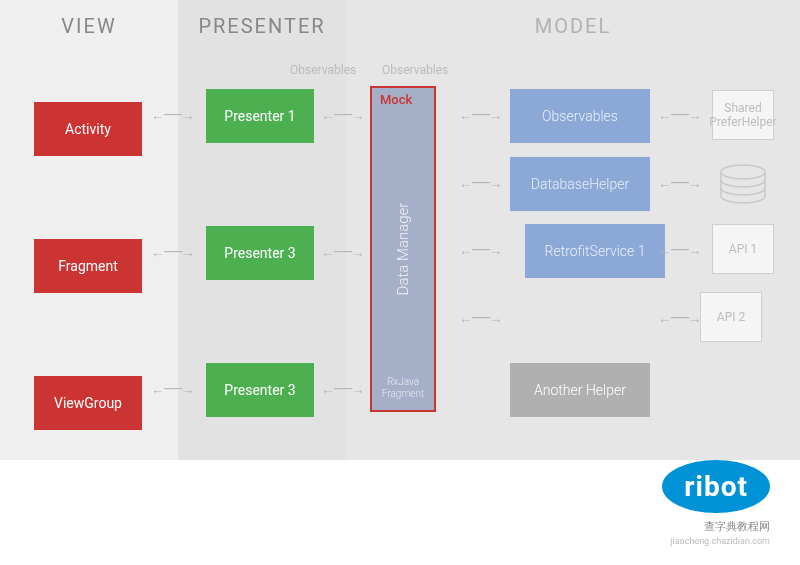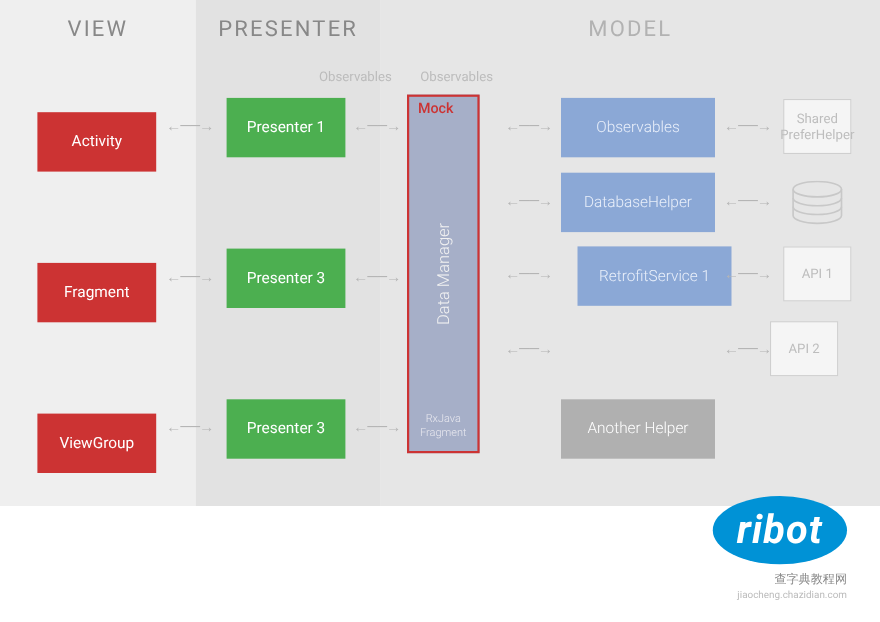--- a/index.html
+++ b/index.html
@@ -26,21 +26,21 @@
     .datamgr-mock { position: absolute; top: 4px; left: 8px; font-size: 13px; color: #cc3333; font-weight: 500; }
     .datamgr-main { position: absolute; top: 50%; left: 50%; transform: translate(-50%,-50%) rotate(-90deg); font-size: 15px; font-weight: 300; color: #f2f2f2; white-space: nowrap; }
     .datamgr-sub { position: absolute; bottom: 10px; width: 100%; text-align: center; font-size: 10px; color: #e8e8ef; font-weight: 300; line-height: 1.2; }
 
     .arrow { position: absolute; color: #b5b5b5; font-size: 14px; line-height: 1; letter-spacing: -2px; }
 
     .db-icon { position: absolute; left: 716px; top: 164px; }
     .db-icon ellipse, .db-icon path { stroke: #c8c8c8; stroke-width: 1.5; fill: none; }
 
     .logo-wrap { position: absolute; bottom: 18px; right: 30px; text-align: right; }
-    .logo { display: inline-block; background: #0092d6; color: #fff; font-size: 36px; font-weight: 700; font-style: italic; border-radius: 50% / 50%; padding: 10px 22px; letter-spacing: 1px; }
+    .logo { display: inline-block; background: #0092d6; color: #fff; font-size: 28px; font-weight: 700; border-radius: 50% / 50%; padding: 10px 22px; letter-spacing: 1px; }
     .logo-sub { font-size: 11px; color: #888; margin-top: 6px; }
 
     .footer-strip { position: absolute; left: 0; right: 0; top: 460px; height: 105px; background: #fff; }
   </style>
 </head>
 <body>
 
 <div class="canvas">
 
   <div class="col col-view">

